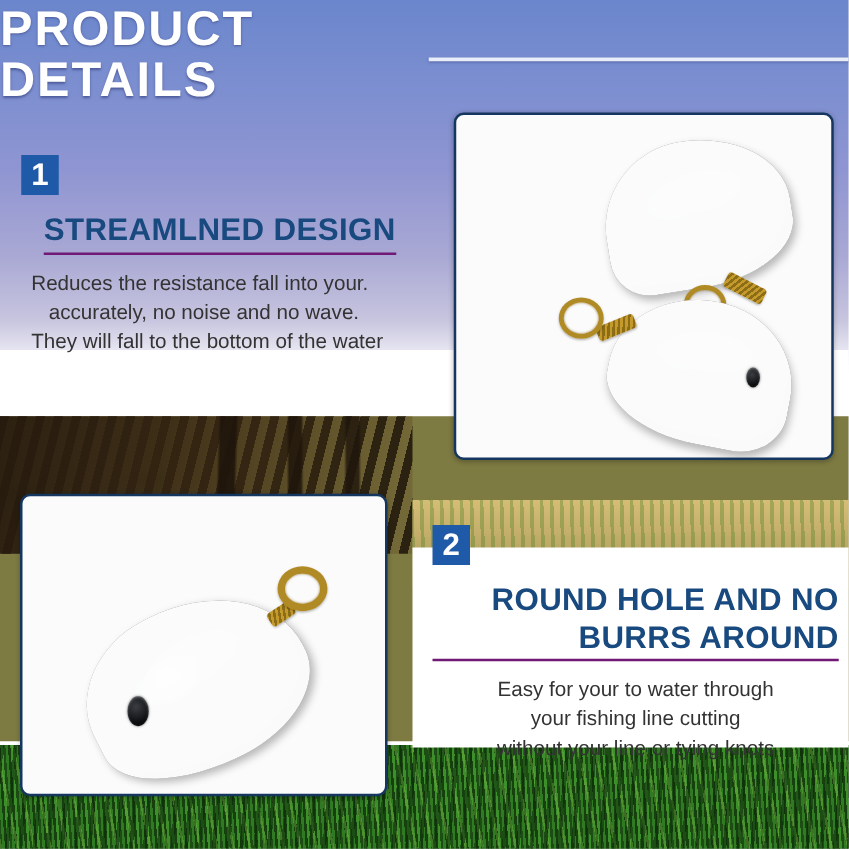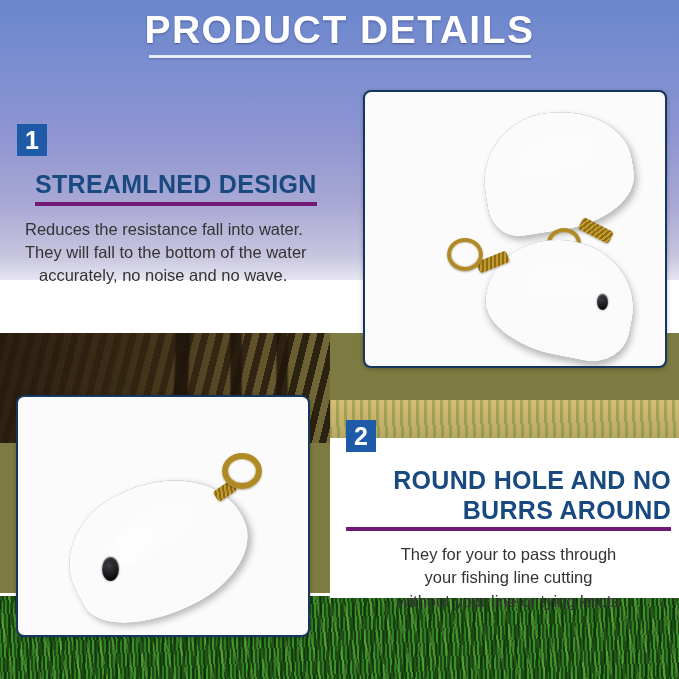--- a/index.html
+++ b/index.html
@@ -105,21 +105,21 @@
     background:#ffffff;
   }
   #panel-left-bottom-white{
     position:absolute; left:0; top:432px; width:330px; height:12px;
     background:transparent;
   }
 
   
   #header{
     position:absolute; left:0; top:0; width:679px; height:80px;
-    display:flex; flex-direction:column;
+    display:flex; flex-direction:row;
     align-items:center; justify-content:flex-start;
     padding-top:10px;
   }
   #page-title{
     font-size:39px; font-weight:bold; color:#ffffff;
     letter-spacing:1.5px;
     text-shadow:0 1px 2px rgba(40,50,110,.55);
     line-height:1.05;
   }
   #title-underline{
@@ -137,21 +137,21 @@
     font-size:25px; font-weight:bold;
     display:flex; align-items:center; justify-content:center;
     line-height:1;
   }
   .sec-heading{
     color:#18497f;
     font-weight:bold;
     font-size:25px;
     letter-spacing:.3px;
     line-height:1.18;
-    border-bottom:4px solid #701a75;
+    border-bottom:2px solid #701a75;
     display:inline-block;
     padding-bottom:2px;
   }
   .sec-body{
     color:#333333;
     font-size:16.5px;
     line-height:1.42;
   }
 
   #section-1{
@@ -284,33 +284,33 @@
   <div id="page-title">PRODUCT DETAILS</div>
   <div id="title-underline"></div>
 </div>
 
 <div id="section-1">
   <div class="badge">1</div>
   <div class="head-wrap">
     <div class="sec-heading">STREAMLNED DESIGN</div>
   </div>
   <div class="sec-body">
-    <div>Reduces the resistance fall into water.</div>
+    <div>Reduces the resistance fall into your.</div>
+    <div style="padding-left:14px;">accurately, no noise and no wave.</div>
     <div>They will fall to the bottom of the water</div>
-    <div style="padding-left:14px;">accurately, no noise and no wave.</div>
   </div>
 </div>
 
 <div id="section-2">
   <div class="badge">2</div>
   <div class="head-wrap">
     <div class="sec-heading">ROUND HOLE AND NO BURRS AROUND</div>
   </div>
   <div class="sec-body">
-    <div>They for your to pass through</div>
+    <div>Easy for your to water through</div>
     <div>your fishing line cutting</div>
     <div>without your line or tying knots</div>
   </div>
 </div>
 
 <div id="card-two-sinkers" class="photo-card">
 
   <div class="sinker" id="sinkerA">
     <div class="body">
       <div class="speckle"></div>

